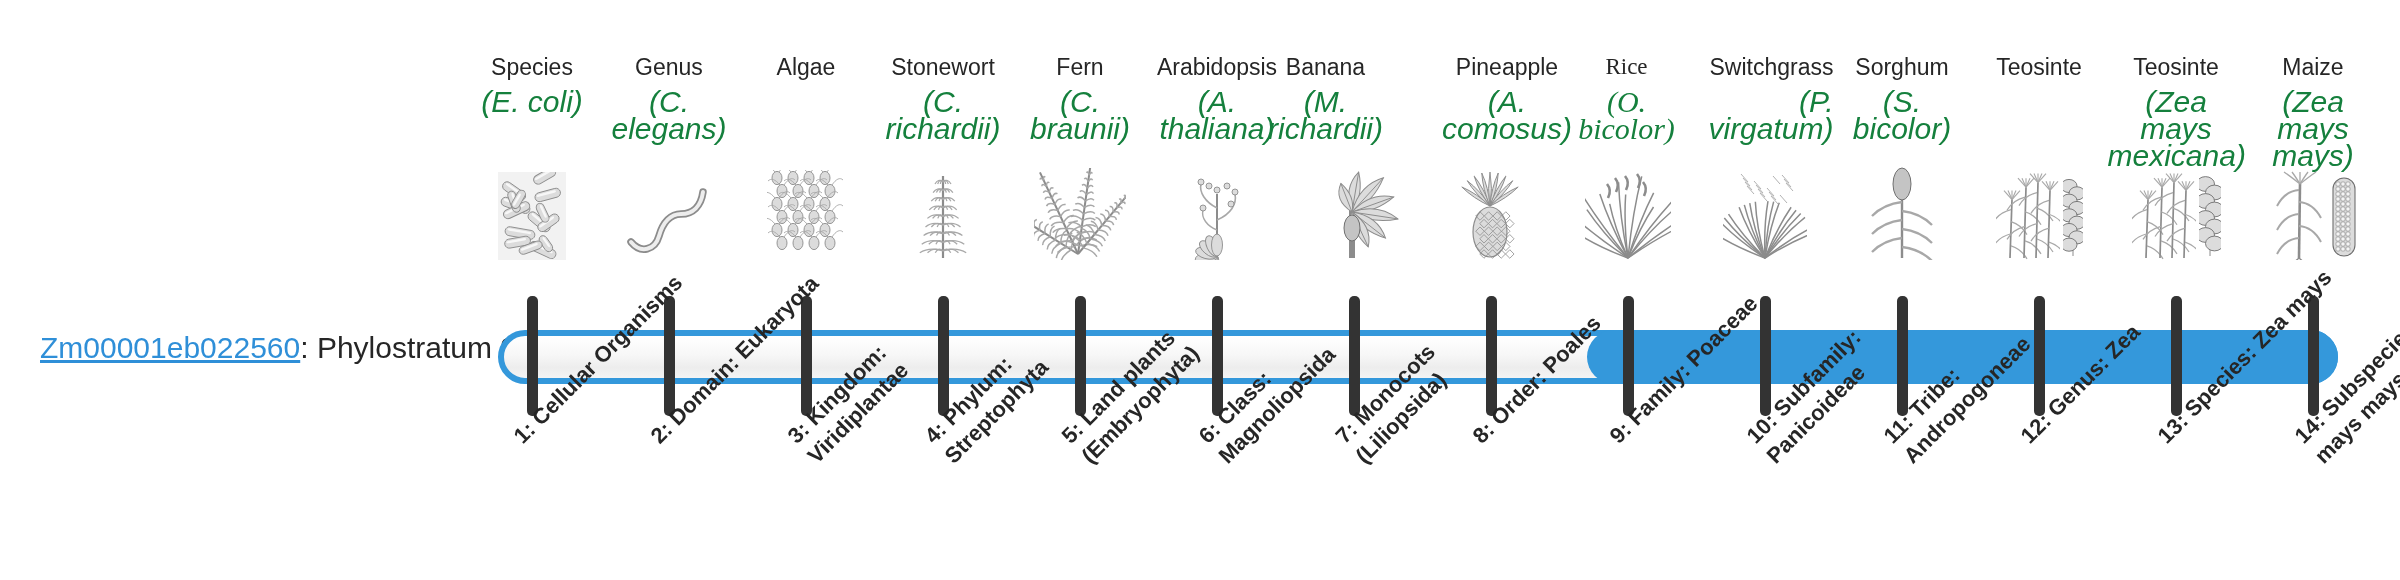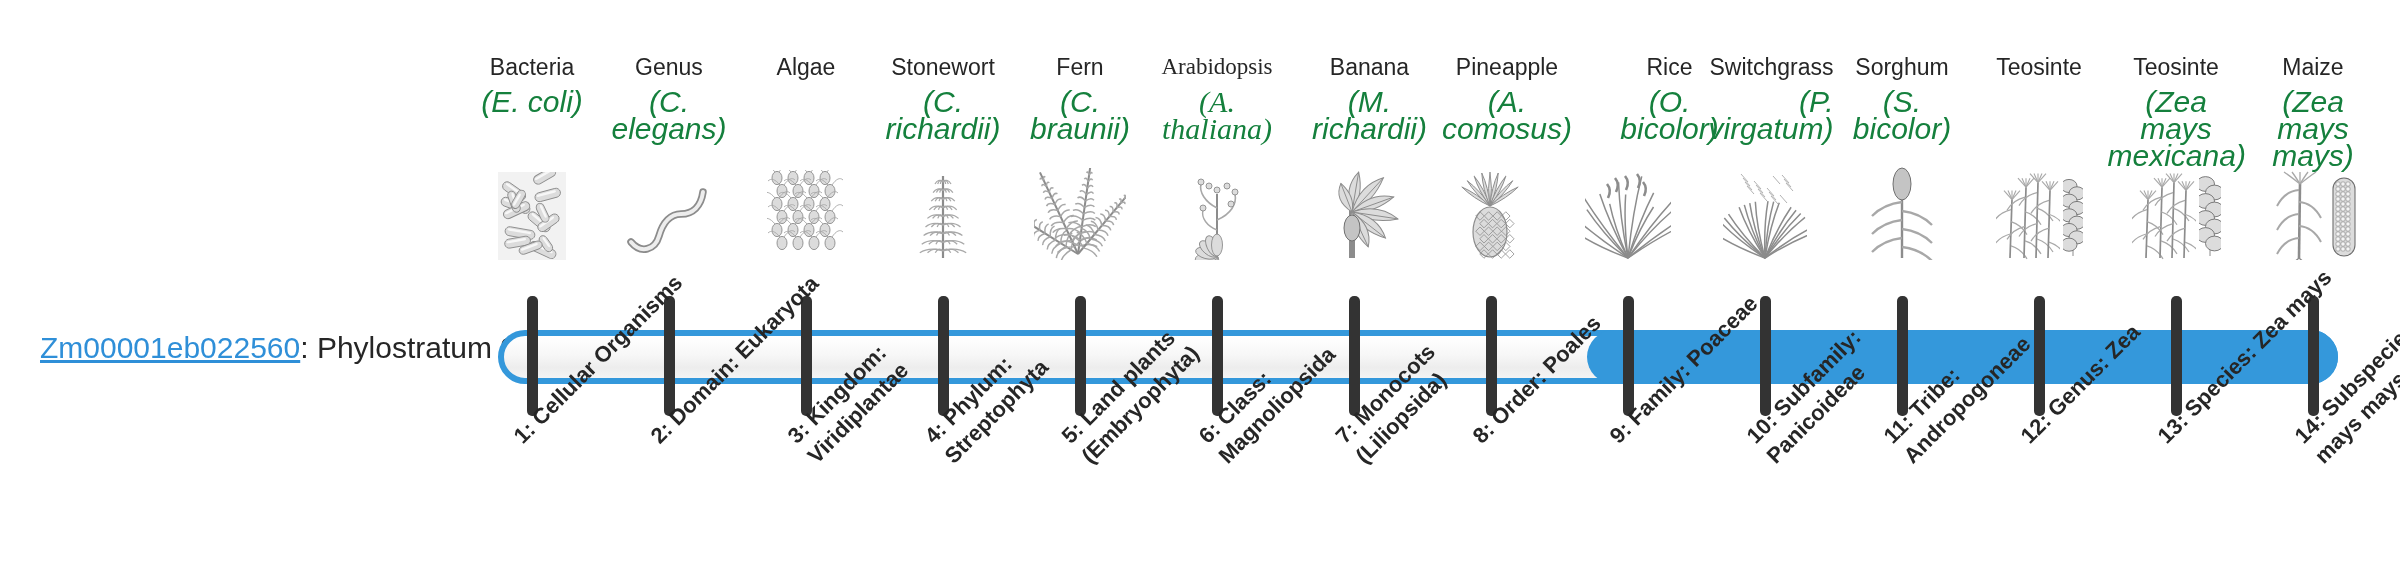--- a/index.html
+++ b/index.html
@@ -124,51 +124,51 @@
 <body>
 
 <div id="figure">
 
   <div id="gene-label">
     <span class="gene-link">Zm00001eb022560</span><span>: </span><span>Phylostratum 9</span>
   </div>
 
   <div id="headers">
       <div class="species-col" style="left: 463.5px;">
-        <div class="species-common">Bacteria</div>
+        <div class="species-common">Species</div>
         <div class="species-latin">(E. coli)</div>
       </div>
       <div class="species-col" style="left: 600.5px;">
         <div class="species-common">Genus</div>
         <div class="species-latin">(C. elegans)</div>
       </div>
       <div class="species-col" style="left: 737.5px;">
         <div class="species-common">Algae</div>
       </div>
       <div class="species-col" style="left: 874.5px;">
         <div class="species-common">Stonewort</div>
         <div class="species-latin">(C. richardii)</div>
       </div>
       <div class="species-col" style="left: 1011.5px;">
         <div class="species-common">Fern</div>
         <div class="species-latin">(C. braunii)</div>
       </div>
-      <div class="species-col" style="left: 1148.5px; font-family: Liberation Serif, serif;">
+      <div class="species-col" style="left: 1148.5px;">
         <div class="species-common">Arabidopsis</div>
         <div class="species-latin">(A. thaliana)</div>
       </div>
-      <div class="species-col" style="left: 1301px;">
+      <div class="species-col" style="left: 1257px;">
         <div class="species-common">Banana</div>
         <div class="species-latin">(M. richardii)</div>
       </div>
       <div class="species-col" style="left: 1422.5px; margin-left: 16px;">
         <div class="species-common">Pineapple</div>
         <div class="species-latin">(A. comosus)</div>
       </div>
-      <div class="species-col" style="left: 1601px;">
+      <div class="species-col" style="left: 1558px; font-family: Liberation Serif, serif;">
         <div class="species-common">Rice</div>
         <div class="species-latin">(O. bicolor)</div>
       </div>
       <div class="species-col" style="left: 1696.5px; text-align: right;">
         <div class="species-common">Switchgrass</div>
         <div class="species-latin">(P. virgatum)</div>
       </div>
       <div class="species-col" style="left: 1833.5px;">
         <div class="species-common">Sorghum</div>
         <div class="species-latin">(S. bicolor)</div>

